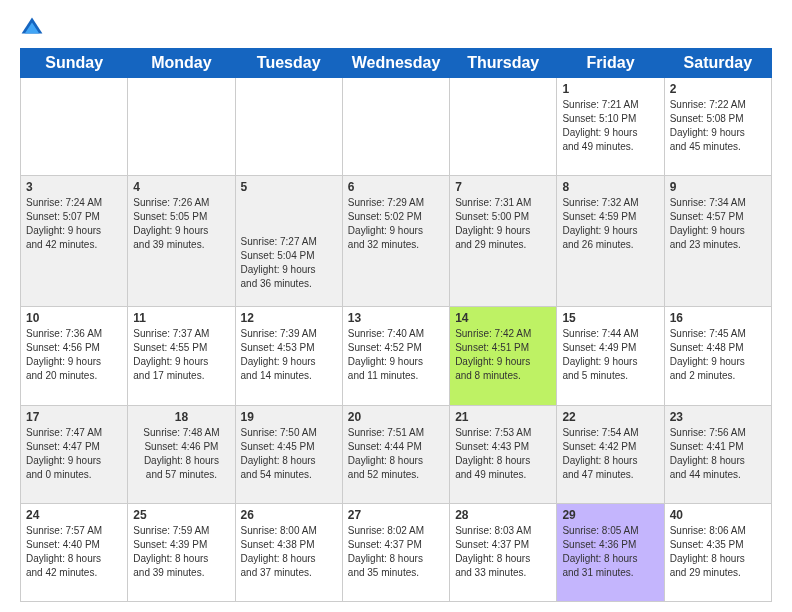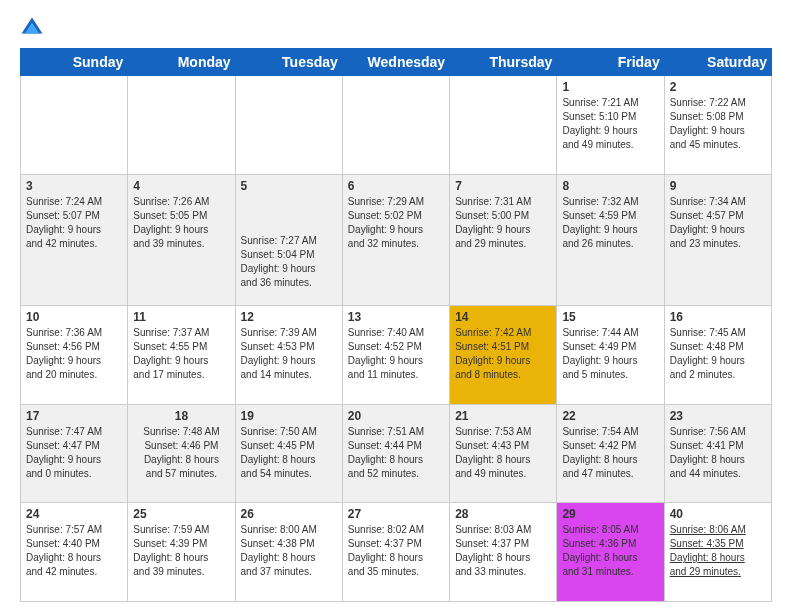--- a/index.html
+++ b/index.html
@@ -53,24 +53,24 @@
     }
     .calendar {
       flex: 1;
       border-collapse: collapse;
       width: 100%;
       table-layout: fixed;
     }
     .calendar th {
       background: #1565c0;
       color: #fff;
-      font-size: 14px;
+      font-size: 16px;
       font-weight: bold;
       padding: 5px 4px;
-      text-align: right;
+      text-align: center;
       border: 1px solid #1565c0;
     }
     .calendar td {
       border: 1px solid #ccc;
       vertical-align: top;
       padding: 4px 5px;
       font-size: 10px;
       color: #333;
       background: #fff;
       height: 90px;
@@ -226,21 +226,21 @@
 Daylight: 9 hours
 and 14 minutes.</div>
           </td>
           <td style="background: rgb(255, 255, 255);">
             <span class="day-num">13</span>
             <div class="day-info" style="white-space: pre-line;">Sunrise: 7:40 AM
 Sunset: 4:52 PM
 Daylight: 9 hours
 and 11 minutes.</div>
           </td>
-          <td style="background: #eab308;">
+          <td style="background: #bef264;">
             <span class="day-num">14</span>
             <div class="day-info" style="white-space: pre-line;">Sunrise: 7:42 AM
 Sunset: 4:51 PM
 Daylight: 9 hours
 and 8 minutes.</div>
           </td>
           <td style="background: rgb(255, 255, 255);">
             <span class="day-num">15</span>
             <div class="day-info" style="white-space: pre-line;">Sunrise: 7:44 AM
 Sunset: 4:49 PM
@@ -335,30 +335,30 @@
 Daylight: 8 hours
 and 35 minutes.</div>
           </td>
           <td style="background: rgb(255, 255, 255);">
             <span class="day-num">28</span>
             <div class="day-info" style="white-space: pre-line;">Sunrise: 8:03 AM
 Sunset: 4:37 PM
 Daylight: 8 hours
 and 33 minutes.</div>
           </td>
-          <td style="background: #d946ef; margin-top: 18px;">
+          <td style="background: #c4b5fd; margin-top: 18px;">
             <span class="day-num">29</span>
             <div class="day-info" style="white-space: pre-line;">Sunrise: 8:05 AM
 Sunset: 4:36 PM
 Daylight: 8 hours
 and 31 minutes.</div>
           </td>
           <td style="background: rgb(255, 255, 255);">
             <span class="day-num">40</span>
-            <div class="day-info" style="white-space: pre-line; text-decoration: underline;">Sunrise: 8:06 AM
+            <div class="day-info" style="white-space: pre-line;">Sunrise: 8:06 AM
 Sunset: 4:35 PM
 Daylight: 8 hours
 and 29 minutes.</div>
           </td>
         </tr>
       </tbody>
   </table>
 </div>
 
 </body></html>

